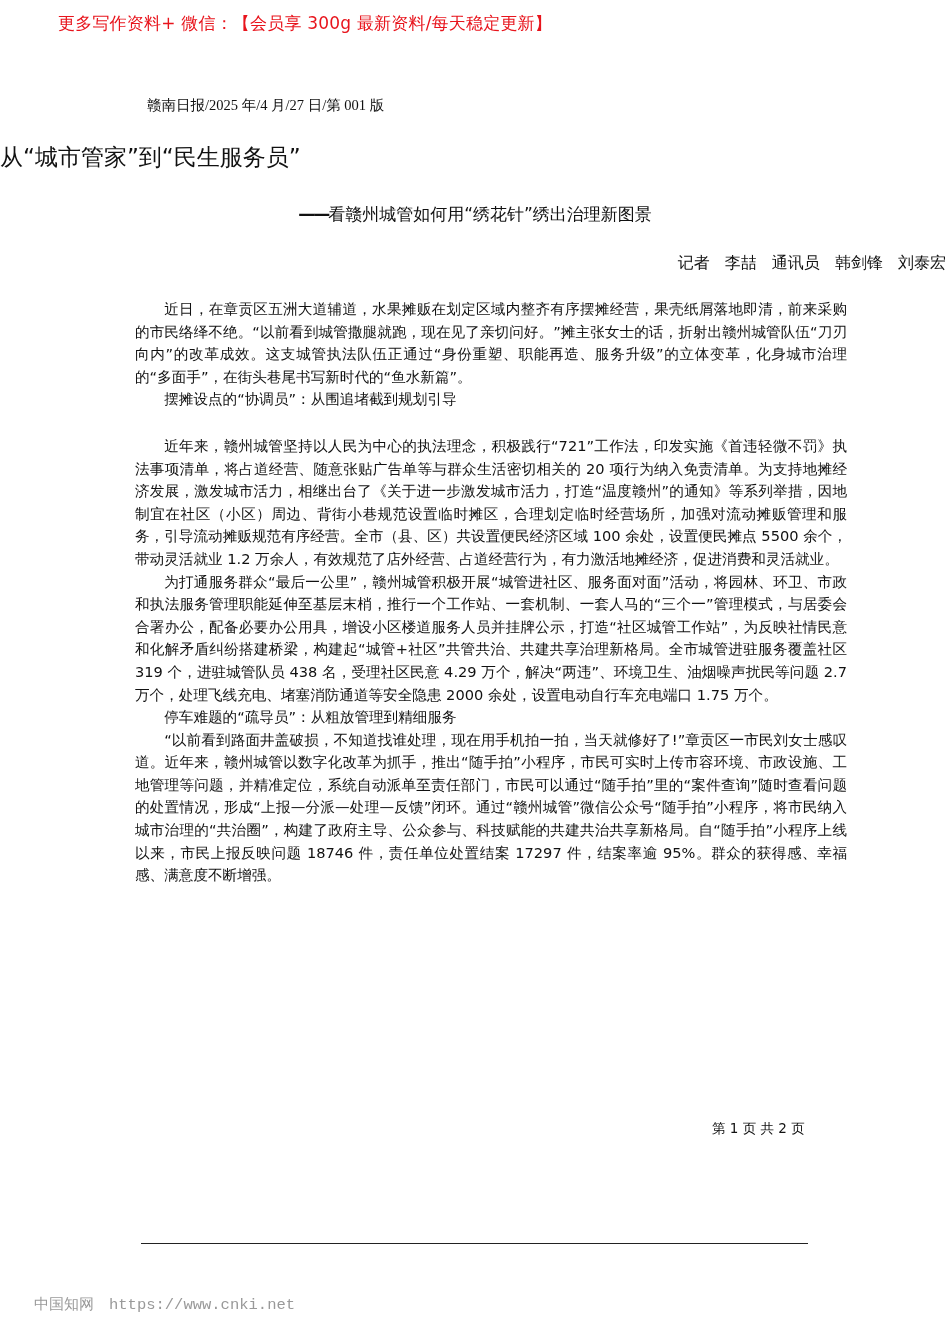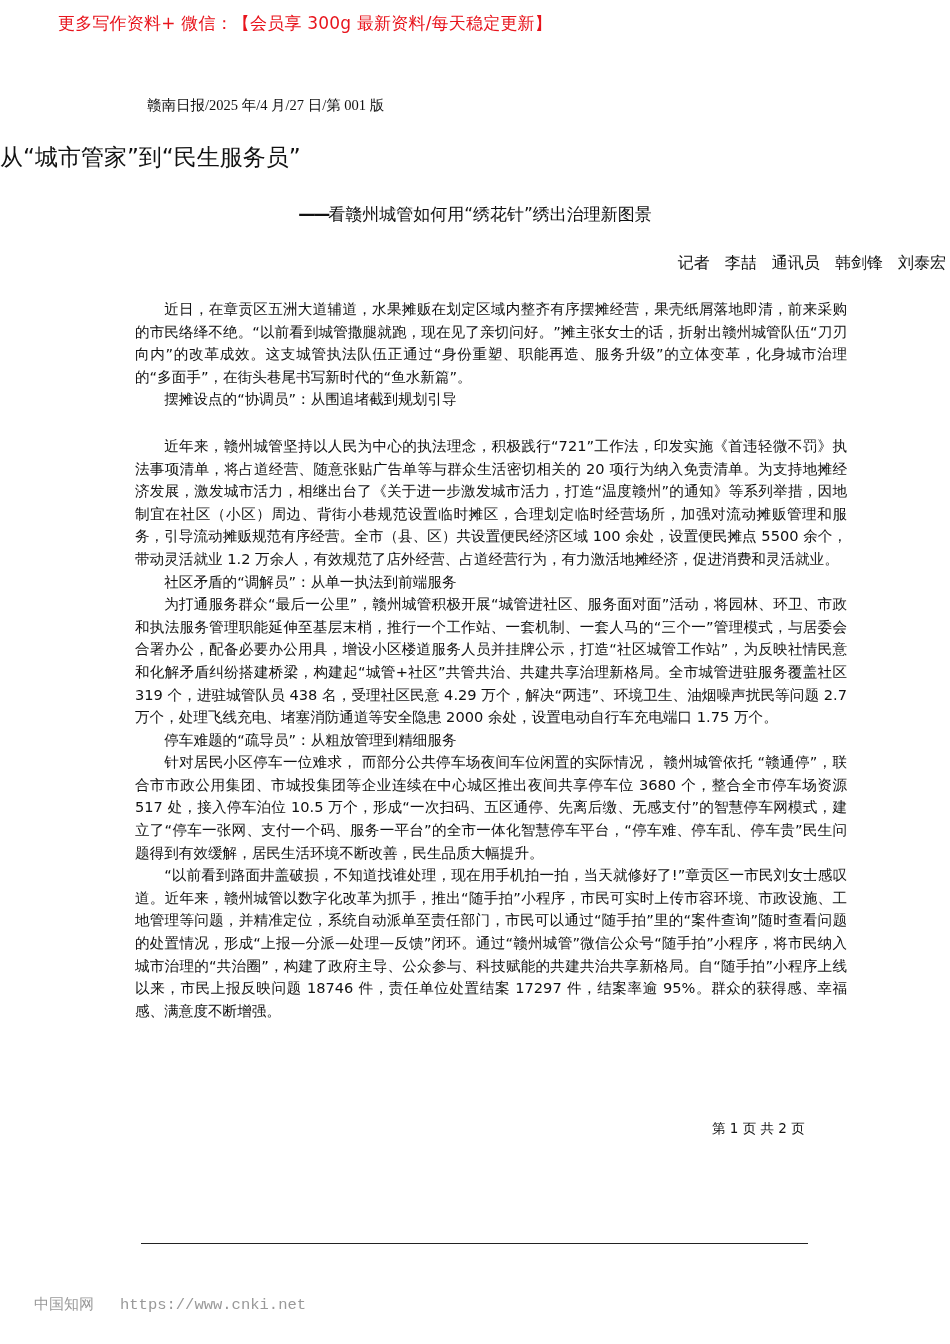--- a/index.html
+++ b/index.html
@@ -18,21 +18,21 @@
             font-size: 16px; color: #111; word-spacing: 2px; }
   .byline span { margin: 0 4px; }
   .body-text { position: absolute; left: 122px; width: 712px; top: 298px;
                font-size: 14.6px; line-height: 22.6px; color: #111; text-align: justify; margin-left: 13px; }
   .body-text p { margin: 0; text-indent: 2em; }
   .body-text p.section-heading { text-indent: 2em; }
   .body-text .spacer { height: 24px; }
   .page-num { position: absolute; left: 712px; top: 1120px; font-size: 13.5px; color: #111; text-align: center; }
   .rule { position: absolute; left: 141px; top: 1243px; width: 667px; height: 1px; background: #222; }
   .footer { position: absolute; left: 34px; top: 1295px; font-size: 15px; color: #999; white-space: nowrap; }
-  .footer .site { font-family: "DejaVu Serif", serif; margin-right: 26px; }
+  .footer .site { font-family: "DejaVu Serif", serif; margin-right: 15px; }
   .footer .url { font-family: "Liberation Mono", monospace; font-size: 15.5px; margin-top: 12px; }
 </style>
 </head>
 <body>
 
 <div class="promo">更多写作资料+ 微信：【会员享 300g 最新资料/每天稳定更新】</div>
 
 <div class="dateline">赣南日报/2025 年/4 月/27 日/第 001 版</div>
 
 <div class="title">从“城市管家”到“民生服务员”</div>
@@ -47,24 +47,22 @@
   <span>通讯员</span>
   <span>韩剑锋</span>
   <span>刘泰宏</span>
 </div>
 
 <div class="body-text" id="body-text">
     <p class="body-paragraph">近日，在章贡区五洲大道辅道，水果摊贩在划定区域内整齐有序摆摊经营，果壳纸屑落地即清，前来采购的市民络绎不绝。“以前看到城管撒腿就跑，现在见了亲切问好。”摊主张女士的话，折射出赣州城管队伍“刀刃向内”的改革成效。这支城管执法队伍正通过“身份重塑、职能再造、服务升级”的立体变革，化身城市治理的“多面手”，在街头巷尾书写新时代的“鱼水新篇”。</p>
     <p class="section-heading">摆摊设点的“协调员”：从围追堵截到规划引导</p>
     <div class="spacer"></div>
     <p class="body-paragraph">近年来，赣州城管坚持以人民为中心的执法理念，积极践行“721”工作法，印发实施《首违轻微不罚》执法事项清单，将占道经营、随意张贴广告单等与群众生活密切相关的 20 项行为纳入免责清单。为支持地摊经济发展，激发城市活力，相继出台了《关于进一步激发城市活力，打造“温度赣州”的通知》等系列举措，因地制宜在社区（小区）周边、背街小巷规范设置临时摊区，合理划定临时经营场所，加强对流动摊贩管理和服务，引导流动摊贩规范有序经营。全市（县、区）共设置便民经济区域 100 余处，设置便民摊点 5500 余个，带动灵活就业 1.2 万余人，有效规范了店外经营、占道经营行为，有力激活地摊经济，促进消费和灵活就业。</p>
-    <p class="section-heading">社区矛盾的“调解员”：从单一执法到前端服务</p>
     <p class="body-paragraph">为打通服务群众“最后一公里”，赣州城管积极开展“城管进社区、服务面对面”活动，将园林、环卫、市政和执法服务管理职能延伸至基层末梢，推行一个工作站、一套机制、一套人马的“三个一”管理模式，与居委会合署办公，配备必要办公用具，增设小区楼道服务人员并挂牌公示，打造“社区城管工作站”，为反映社情民意和化解矛盾纠纷搭建桥梁，构建起“城管+社区”共管共治、共建共享治理新格局。全市城管进驻服务覆盖社区 319 个，进驻城管队员 438 名，受理社区民意 4.29 万个，解决“两违”、环境卫生、油烟噪声扰民等问题 2.7 万个，处理飞线充电、堵塞消防通道等安全隐患 2000 余处，设置电动自行车充电端口 1.75 万个。</p>
     <p class="section-heading">停车难题的“疏导员”：从粗放管理到精细服务</p>
-    <p class="body-paragraph">针对居民小区停车一位难求， 而部分公共停车场夜间车位闲置的实际情况， 赣州城管依托 “赣通停”，联合市市政公用集团、市城投集团等企业连续在中心城区推出夜间共享停车位 3680 个，整合全市停车场资源 517 处，接入停车泊位 10.5 万个，形成“一次扫码、五区通停、先离后缴、无感支付”的智慧停车网模式，建立了“停车一张网、支付一个码、服务一平台”的全市一体化智慧停车平台，“停车难、停车乱、停车贵”民生问题得到有效缓解，居民生活环境不断改善，民生品质大幅提升。</p>
     <p class="body-paragraph">“以前看到路面井盖破损，不知道找谁处理，现在用手机拍一拍，当天就修好了!”章贡区一市民刘女士感叹道。近年来，赣州城管以数字化改革为抓手，推出“随手拍”小程序，市民可实时上传市容环境、市政设施、工地管理等问题，并精准定位，系统自动派单至责任部门，市民可以通过“随手拍”里的“案件查询”随时查看问题的处置情况，形成“上报—分派—处理—反馈”闭环。通过“赣州城管”微信公众号“随手拍”小程序，将市民纳入城市治理的“共治圈”，构建了政府主导、公众参与、科技赋能的共建共治共享新格局。自“随手拍”小程序上线以来，市民上报反映问题 18746 件，责任单位处置结案 17297 件，结案率逾 95%。群众的获得感、幸福感、满意度不断增强。</p>
   </div>
 
 <div class="page-num">第 1 页 共 2 页</div>
 
 <div class="rule"></div>
 
 <div class="footer">
   <span class="site">中国知网</span><span class="url">https://www.cnki.net</span>
 </div>

